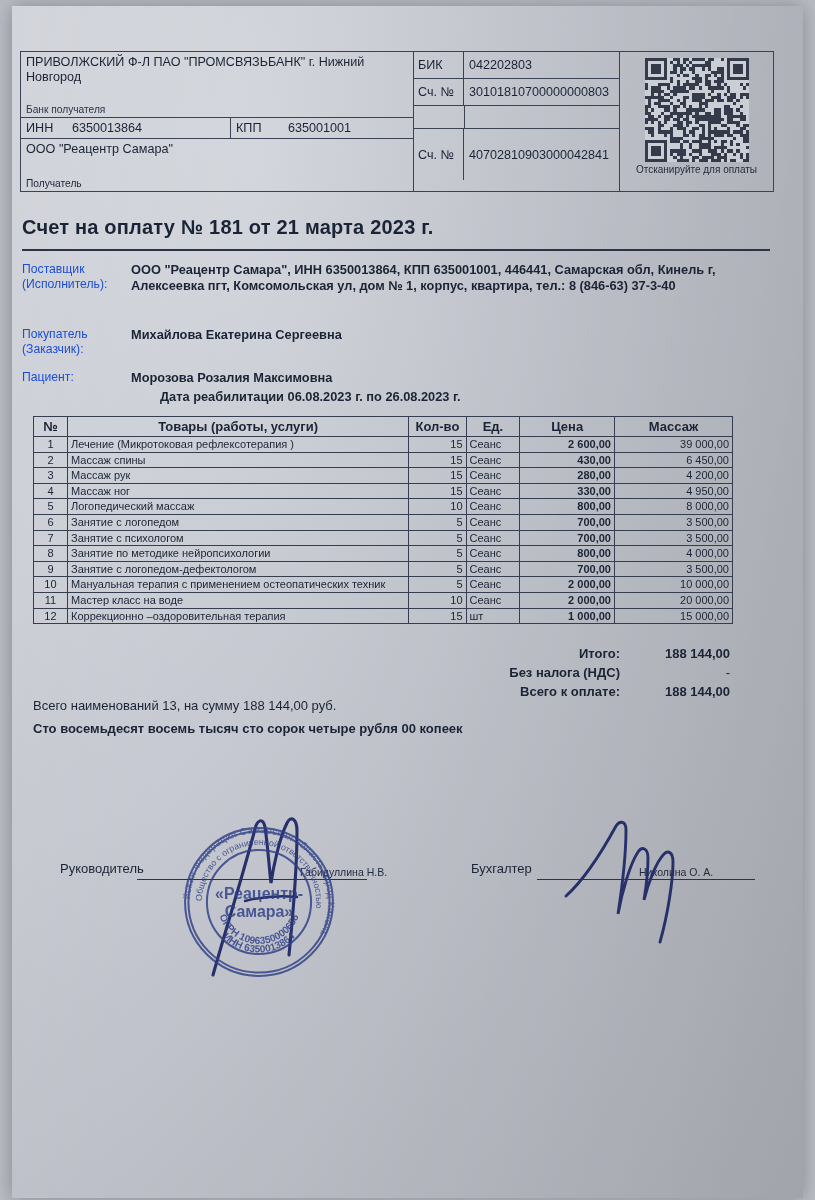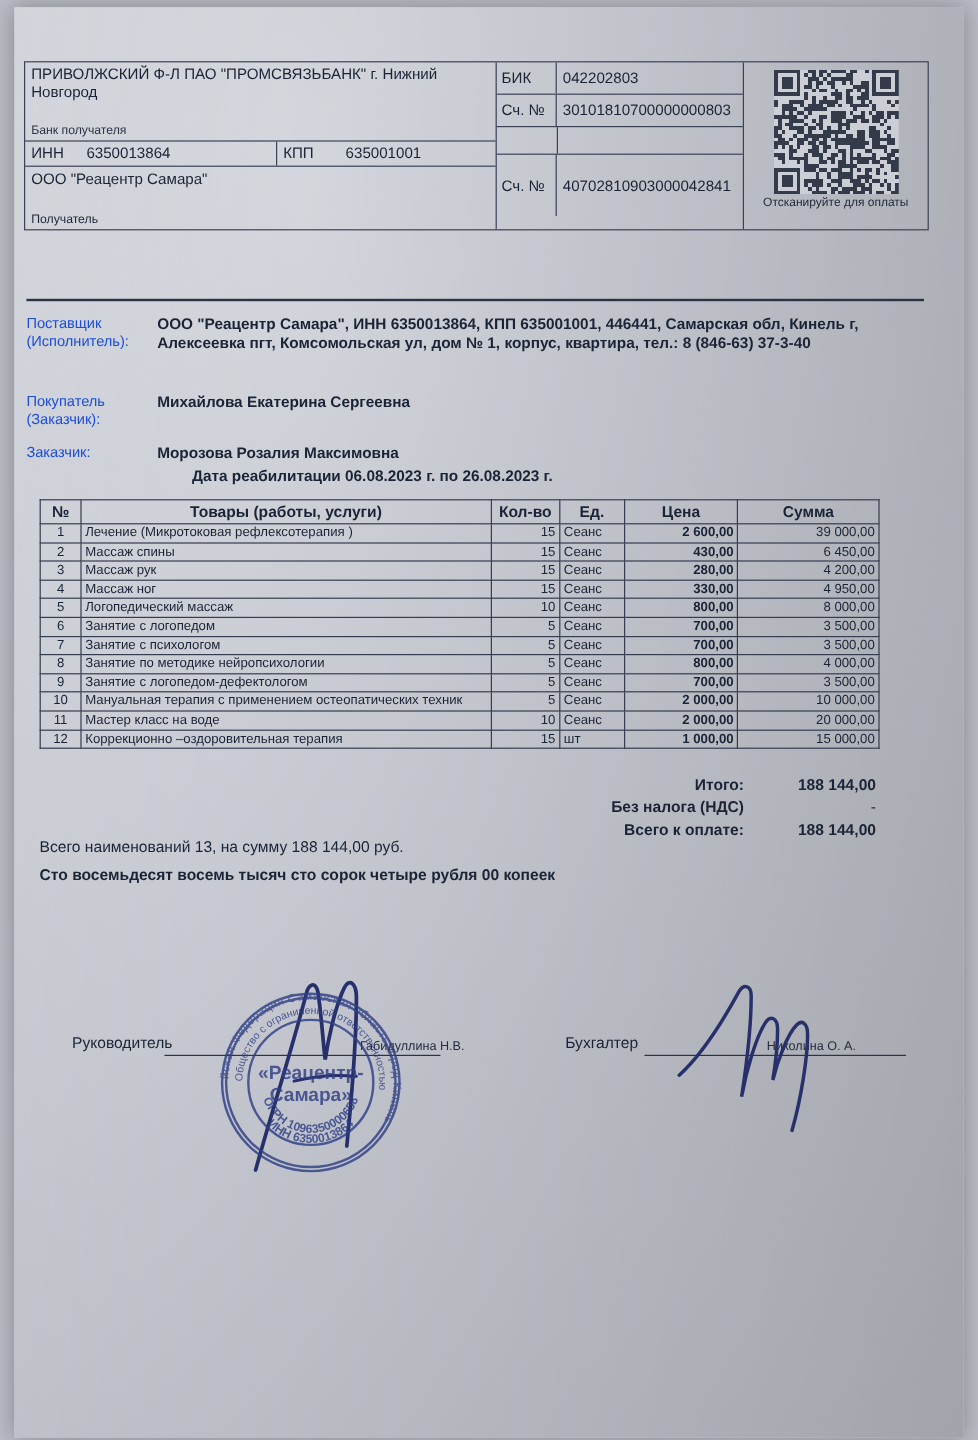--- a/index.html
+++ b/index.html
@@ -928,41 +928,42 @@
                 <rect x="28" y="32" width="1" height="1"></rect>
                 <rect x="31" y="32" width="1" height="1"></rect>
                 <rect x="32" y="32" width="1" height="1"></rect>
               </g>
           </svg>
           <div class="qr-cap">Отсканируйте для оплаты</div>
         </div>
       </div>
     </div>
 
+    <div class="title">Счет на оплату № 181 от 21 марта 2023 г.</div>
     <div class="title-rule"></div>
 
     <div class="party-label" id="supplier-label">Поставщик (Исполнитель):</div>
     <div class="party party-value" id="supplier-value">ООО "Реацентр Самара", ИНН 6350013864, КПП 635001001, 446441, Самарская обл, Кинель г, Алексеевка пгт, Комсомольская ул, дом № 1, корпус, квартира, тел.: 8 (846-63) 37-3-40</div>
 
     <div class="party-label" id="buyer-label">Покупатель (Заказчик):</div>
     <div class="party" id="buyer-value">Михайлова Екатерина Сергеевна</div>
 
-    <div class="party-label" id="patient-label">Заказчик:</div>
+    <div class="party-label" id="patient-label">Пациент:</div>
     <div class="party" id="patient-value">Морозова Розалия Максимовна</div>
     <div class="party" id="patient-dates">Дата реабилитации 06.08.2023 г. по 26.08.2023 г.</div>
 
     <table class="tbl">
       <thead>
         <tr>
           <th class="c-no">№</th>
           <th class="c-name">Товары (работы, услуги)</th>
           <th class="c-qty">Кол-во</th>
           <th class="c-unit">Ед.</th>
           <th class="c-price">Цена</th>
-          <th class="c-sum">Сумма</th>
+          <th class="c-sum">Массаж</th>
         </tr>
       </thead>
       <tbody id="items-body">
           <tr>
             <td class="c-no">1</td>
             <td class="c-name">Лечение (Микротоковая рефлексотерапия )</td>
             <td class="c-qty">15</td>
             <td class="c-unit">Сеанс</td>
             <td class="c-price">2 600,00</td>
             <td class="c-sum">39 000,00</td>

